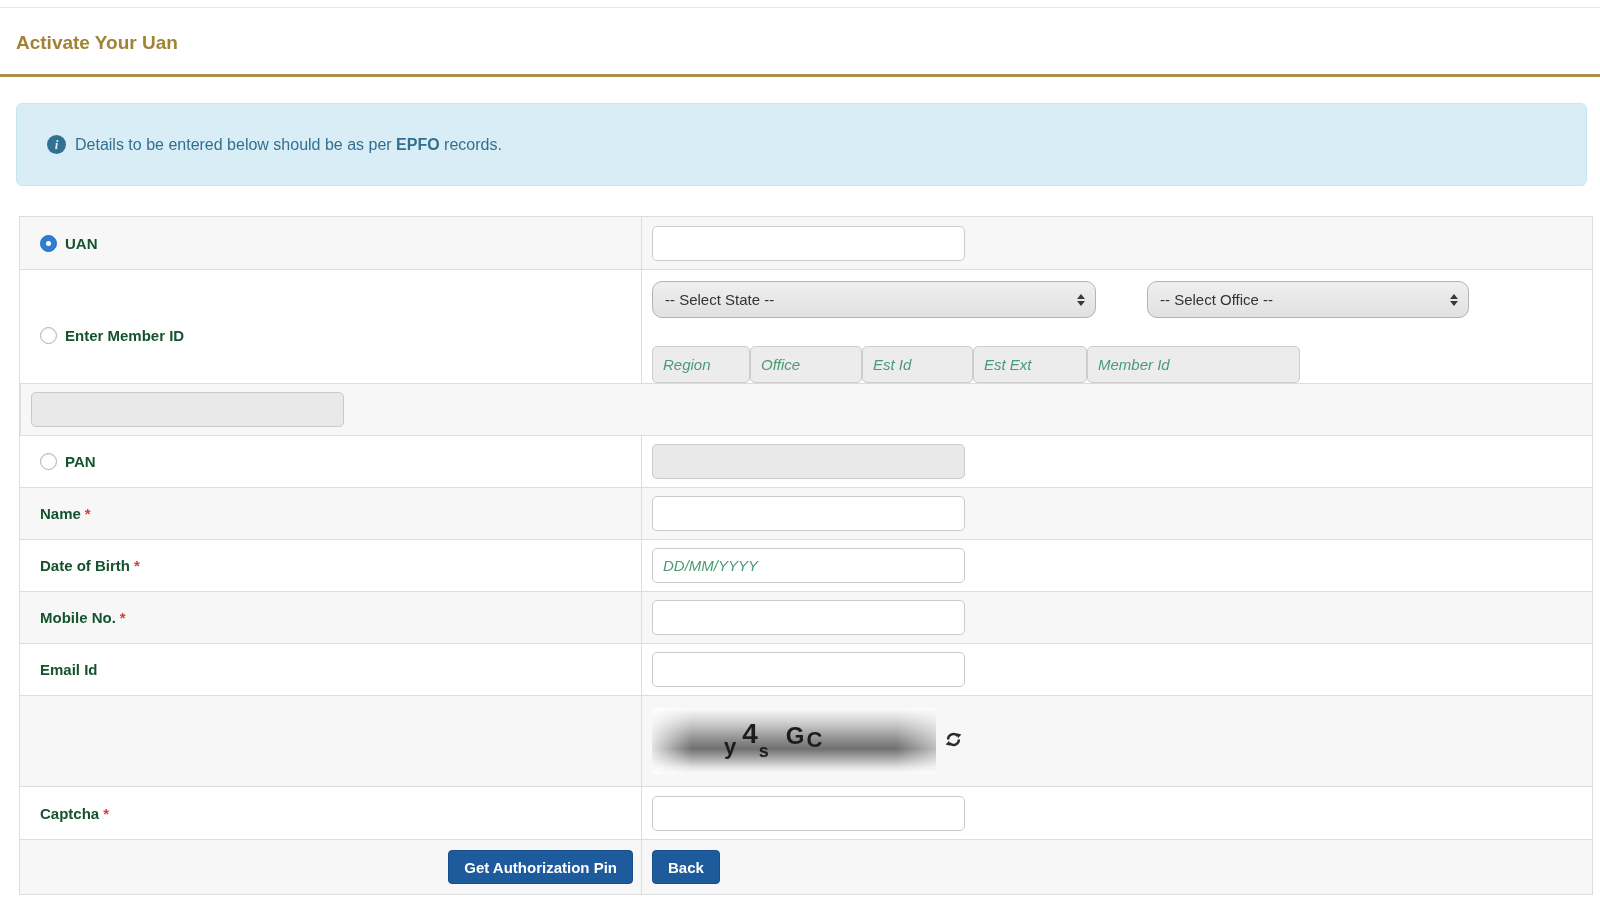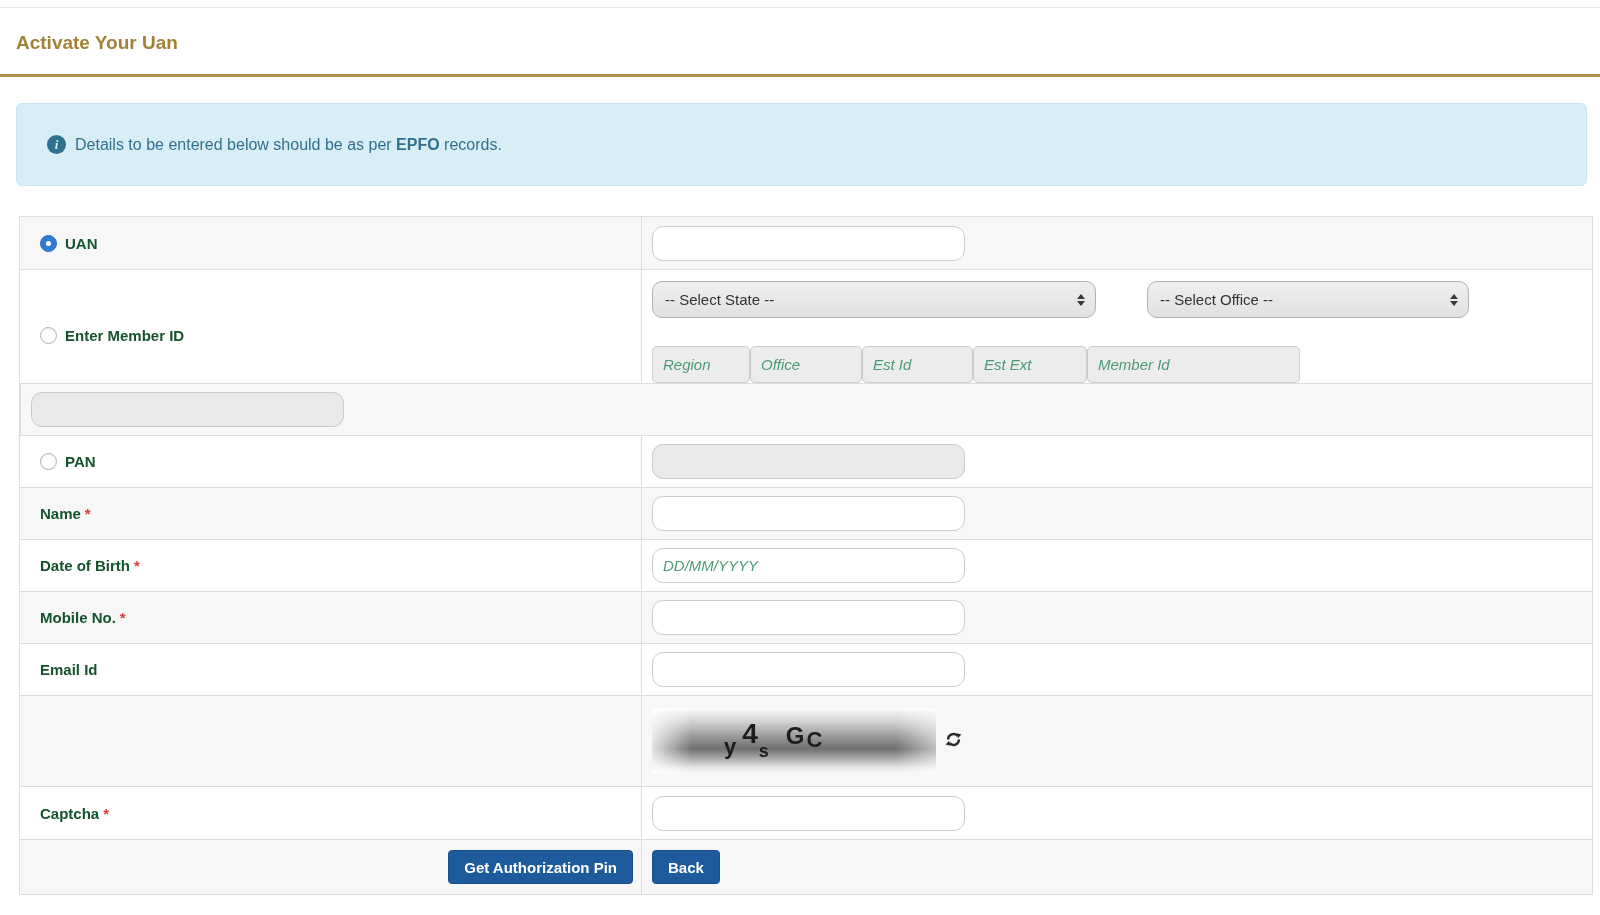--- a/index.html
+++ b/index.html
@@ -41,21 +41,21 @@
 
   .radio { width: 17px; height: 17px; border-radius: 50%; background: #fff;
     border: 1px solid #b0b0b0; display: inline-flex; align-items: center;
     justify-content: center; flex: 0 0 auto; cursor: pointer;
     box-shadow: inset 0 1px 2px rgba(0,0,0,.08); }
   .radio.checked { background: #2f7cd1; border-color: #2a6fbd; box-shadow: none; }
   .radio .dot { width: 5px; height: 5px; border-radius: 50%; background: #fff; display: none; }
   .radio.checked .dot { display: block; }
   .rlabel { margin-left: 8px; }
 
-  .txt { width: 313px; height: 35px; border: 1px solid #ccc; border-radius: 11px;
+  .txt { width: 313px; height: 35px; border: 1px solid #ccc; border-radius: 5px;
     background: #fff; padding: 0 10px; font-size: 14px; color: #0369a1;
     font-family: "Liberation Sans", sans-serif; outline: none; }
   .txt:disabled { background: #e9e9e9; border-color: #c9c9c9; }
   .green-ph::placeholder { color: #4a9a76; font-style: italic; font-size: 15px; opacity: 1; }
 
   .row-member { height: 114px; align-items: center; }
   .row-member .cl { align-items: flex-start; padding-top: 17px; }
   .row-member .cf { flex-direction: column; align-items: flex-start;
     justify-content: flex-start; padding-top: 11px; }
   .sel-line { display: flex; }

